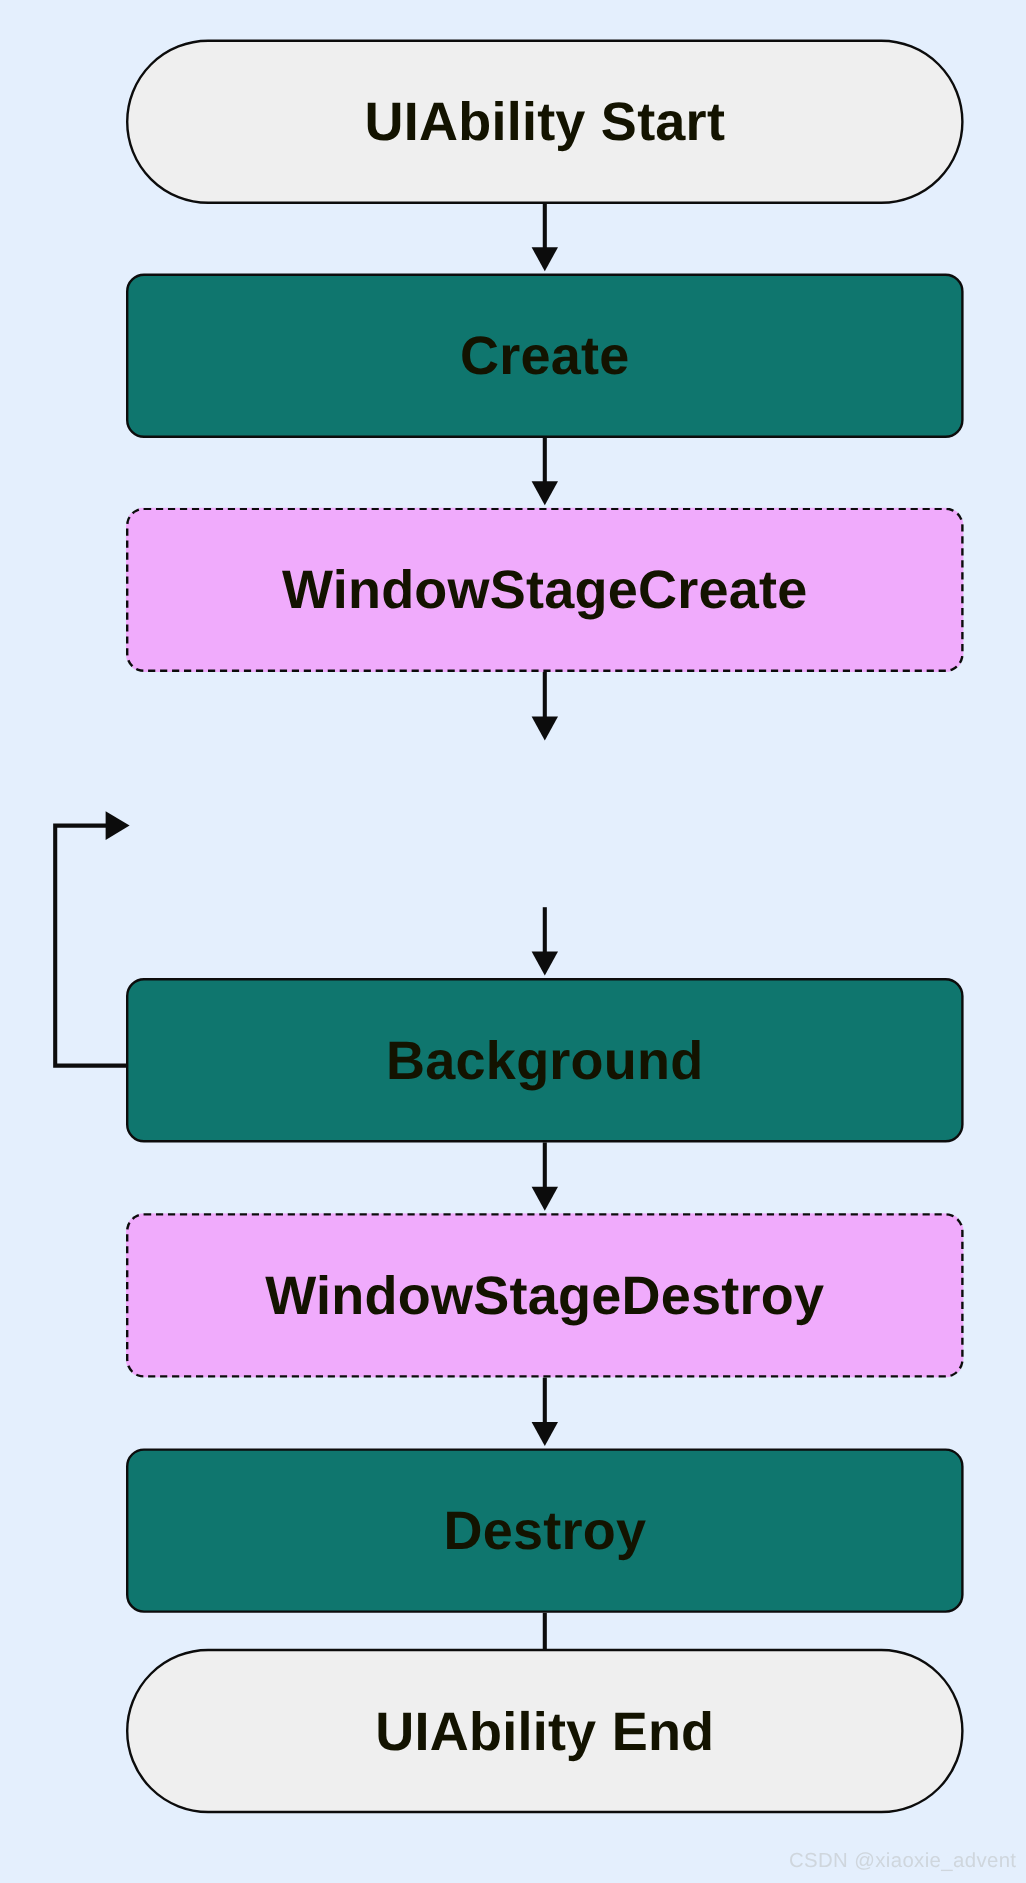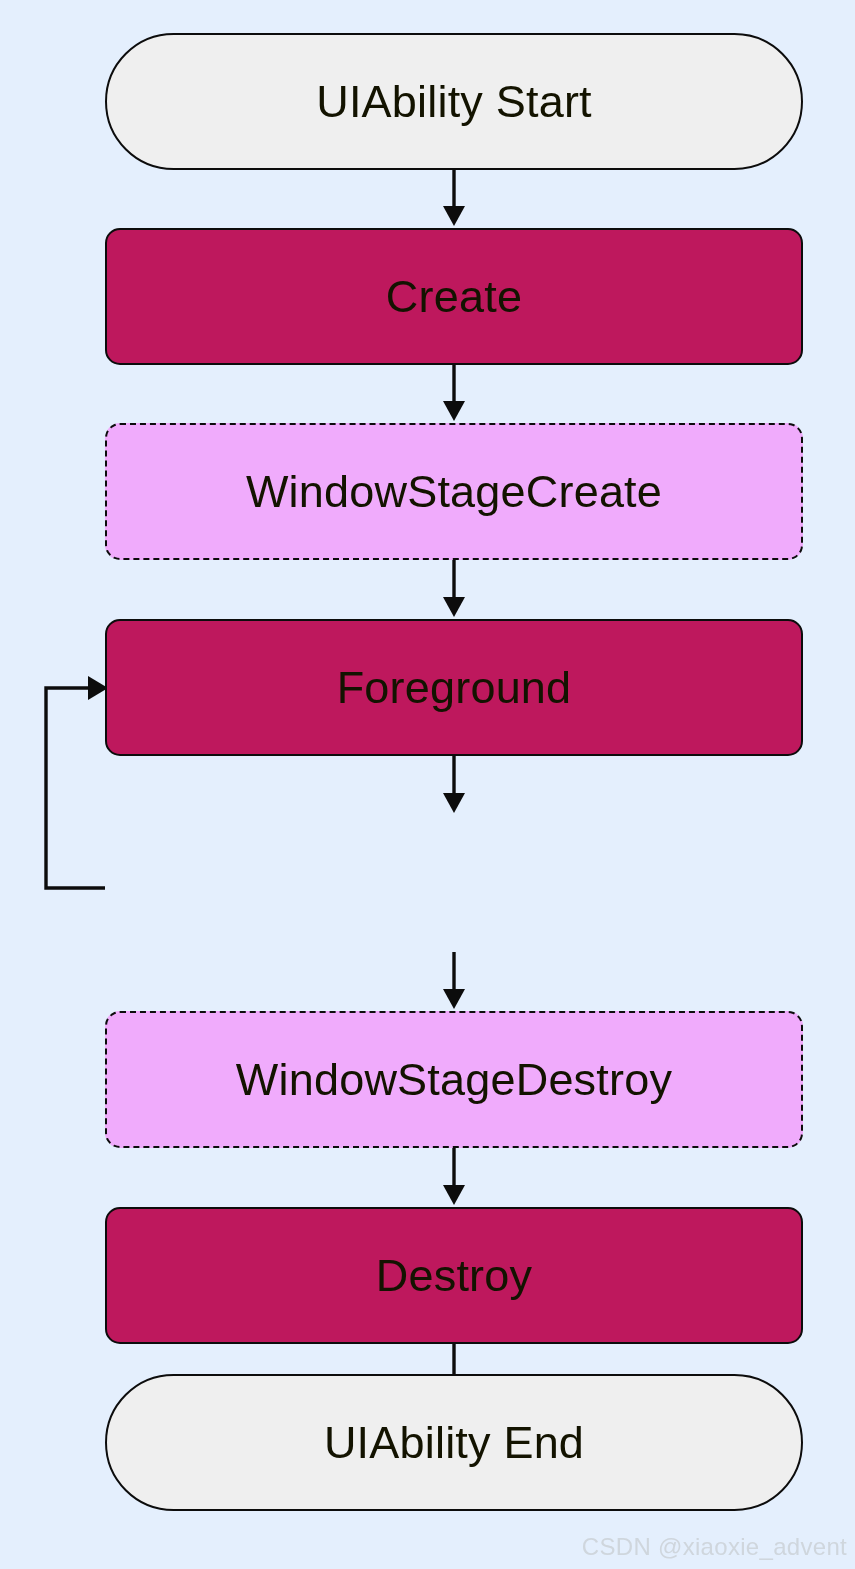--- a/index.html
+++ b/index.html
@@ -25,34 +25,34 @@
   }
 
   .node {
     position: absolute;
     box-sizing: border-box;
     display: flex;
     align-items: center;
     justify-content: center;
     color: #131300;
     font-size: 45px;
-    font-weight: 400;
+    font-weight: 700;
     letter-spacing: 0.2px;
     line-height: 1;
     white-space: nowrap;
   }
 
   .node-terminal {
     background: #efefef;
     border: 2.6px solid #0c0c0c;
     border-radius: 70px;
   }
 
   .node-process {
-    background: #be185d;
+    background: #0f766e;
     border: 2.6px solid #0c0c0c;
     border-radius: 15px;
   }
 
   .node-dashed {
     background: #f0abfc;
     border: 2.6px dashed #0c0c0c;
     border-radius: 15px;
   }
 
@@ -67,21 +67,21 @@
     top: 0;
     width: 855px;
     height: 1569px;
     pointer-events: none;
   }
 
   .watermark {
     position: absolute;
     right: 8px;
     bottom: 8px;
-    font-size: 24px;
+    font-size: 17px;
     color: #cfd6dd;
     font-family: "Liberation Sans", "DejaVu Sans", sans-serif;
     letter-spacing: 0.3px;
     white-space: nowrap;
   }
 </style>
 </head>
 <body>
 
 <div id="flow-canvas">
@@ -142,24 +142,24 @@
   </div>
 
   <div class="node node-process" style="left:105px; top:228px; width:698px; height:137px;">
     <span class="node-label">Create</span>
   </div>
 
   <div class="node node-dashed" style="left:105px; top:423px; width:698px; height:137px;">
     <span class="node-label">WindowStageCreate</span>
   </div>
 
-  <div class="node node-process" style="left:105px; top:619px; width:698px; height:137px;">
-    <span class="node-label">Foreground</span>
+
+  <div class="node node-process" style="left:105px; top:815px; width:698px; height:137px;">
+    <span class="node-label">Background</span>
   </div>
-
 
   <div class="node node-process" style="left:105px; top:1207px; width:698px; height:137px;">
     <span class="node-label">Destroy</span>
   </div>
 
   <div class="node node-dashed" style="left:105px; top:1011px; width:698px; height:137px;">
     <span class="node-label">WindowStageDestroy</span>
   </div>
 
   <div class="node node-terminal" style="left:105px; top:1374px; width:698px; height:137px;">

